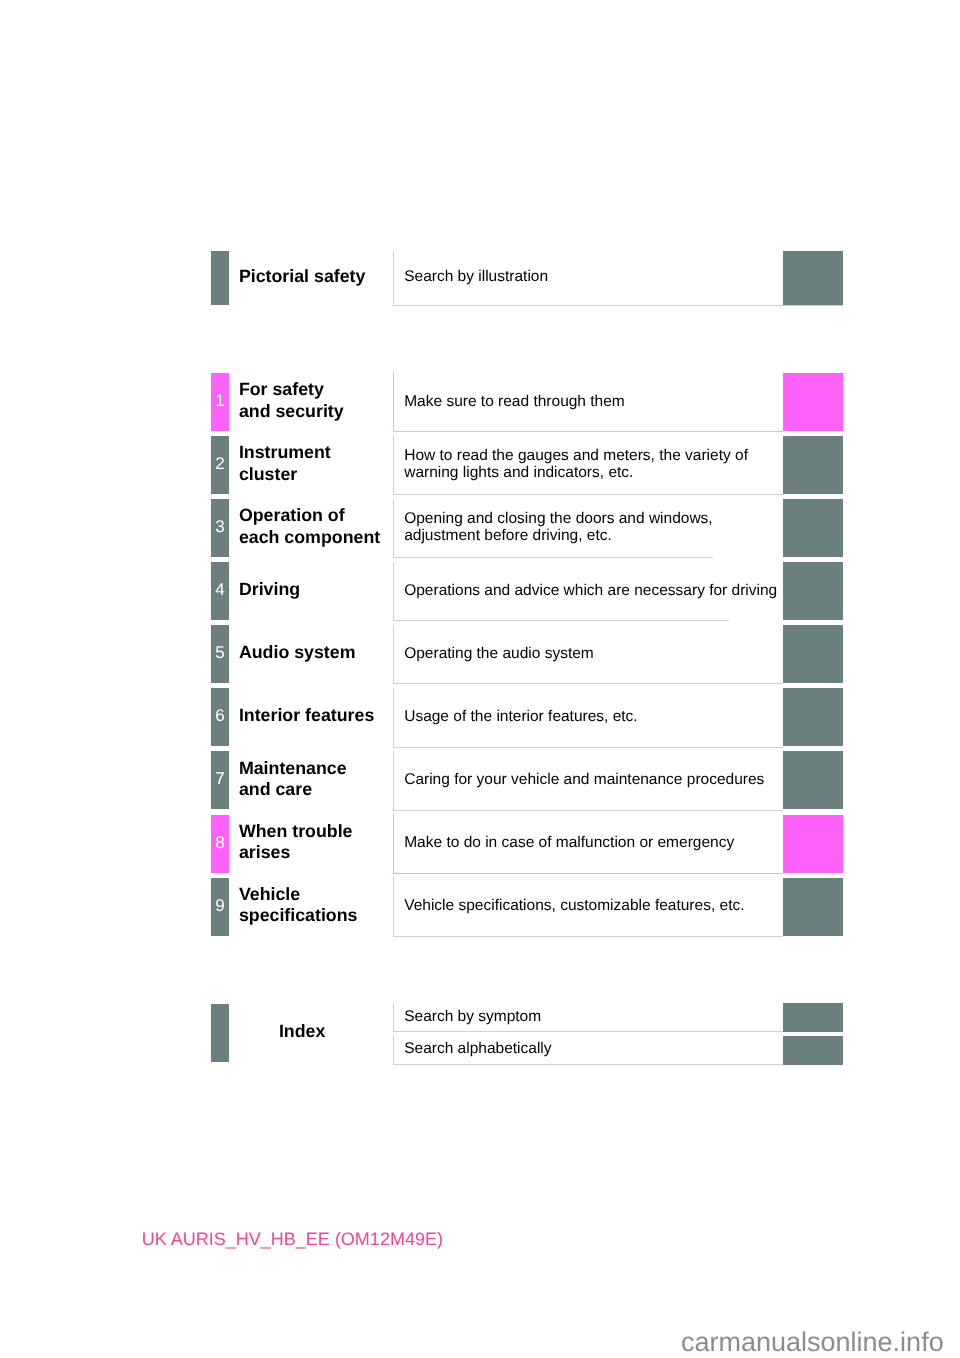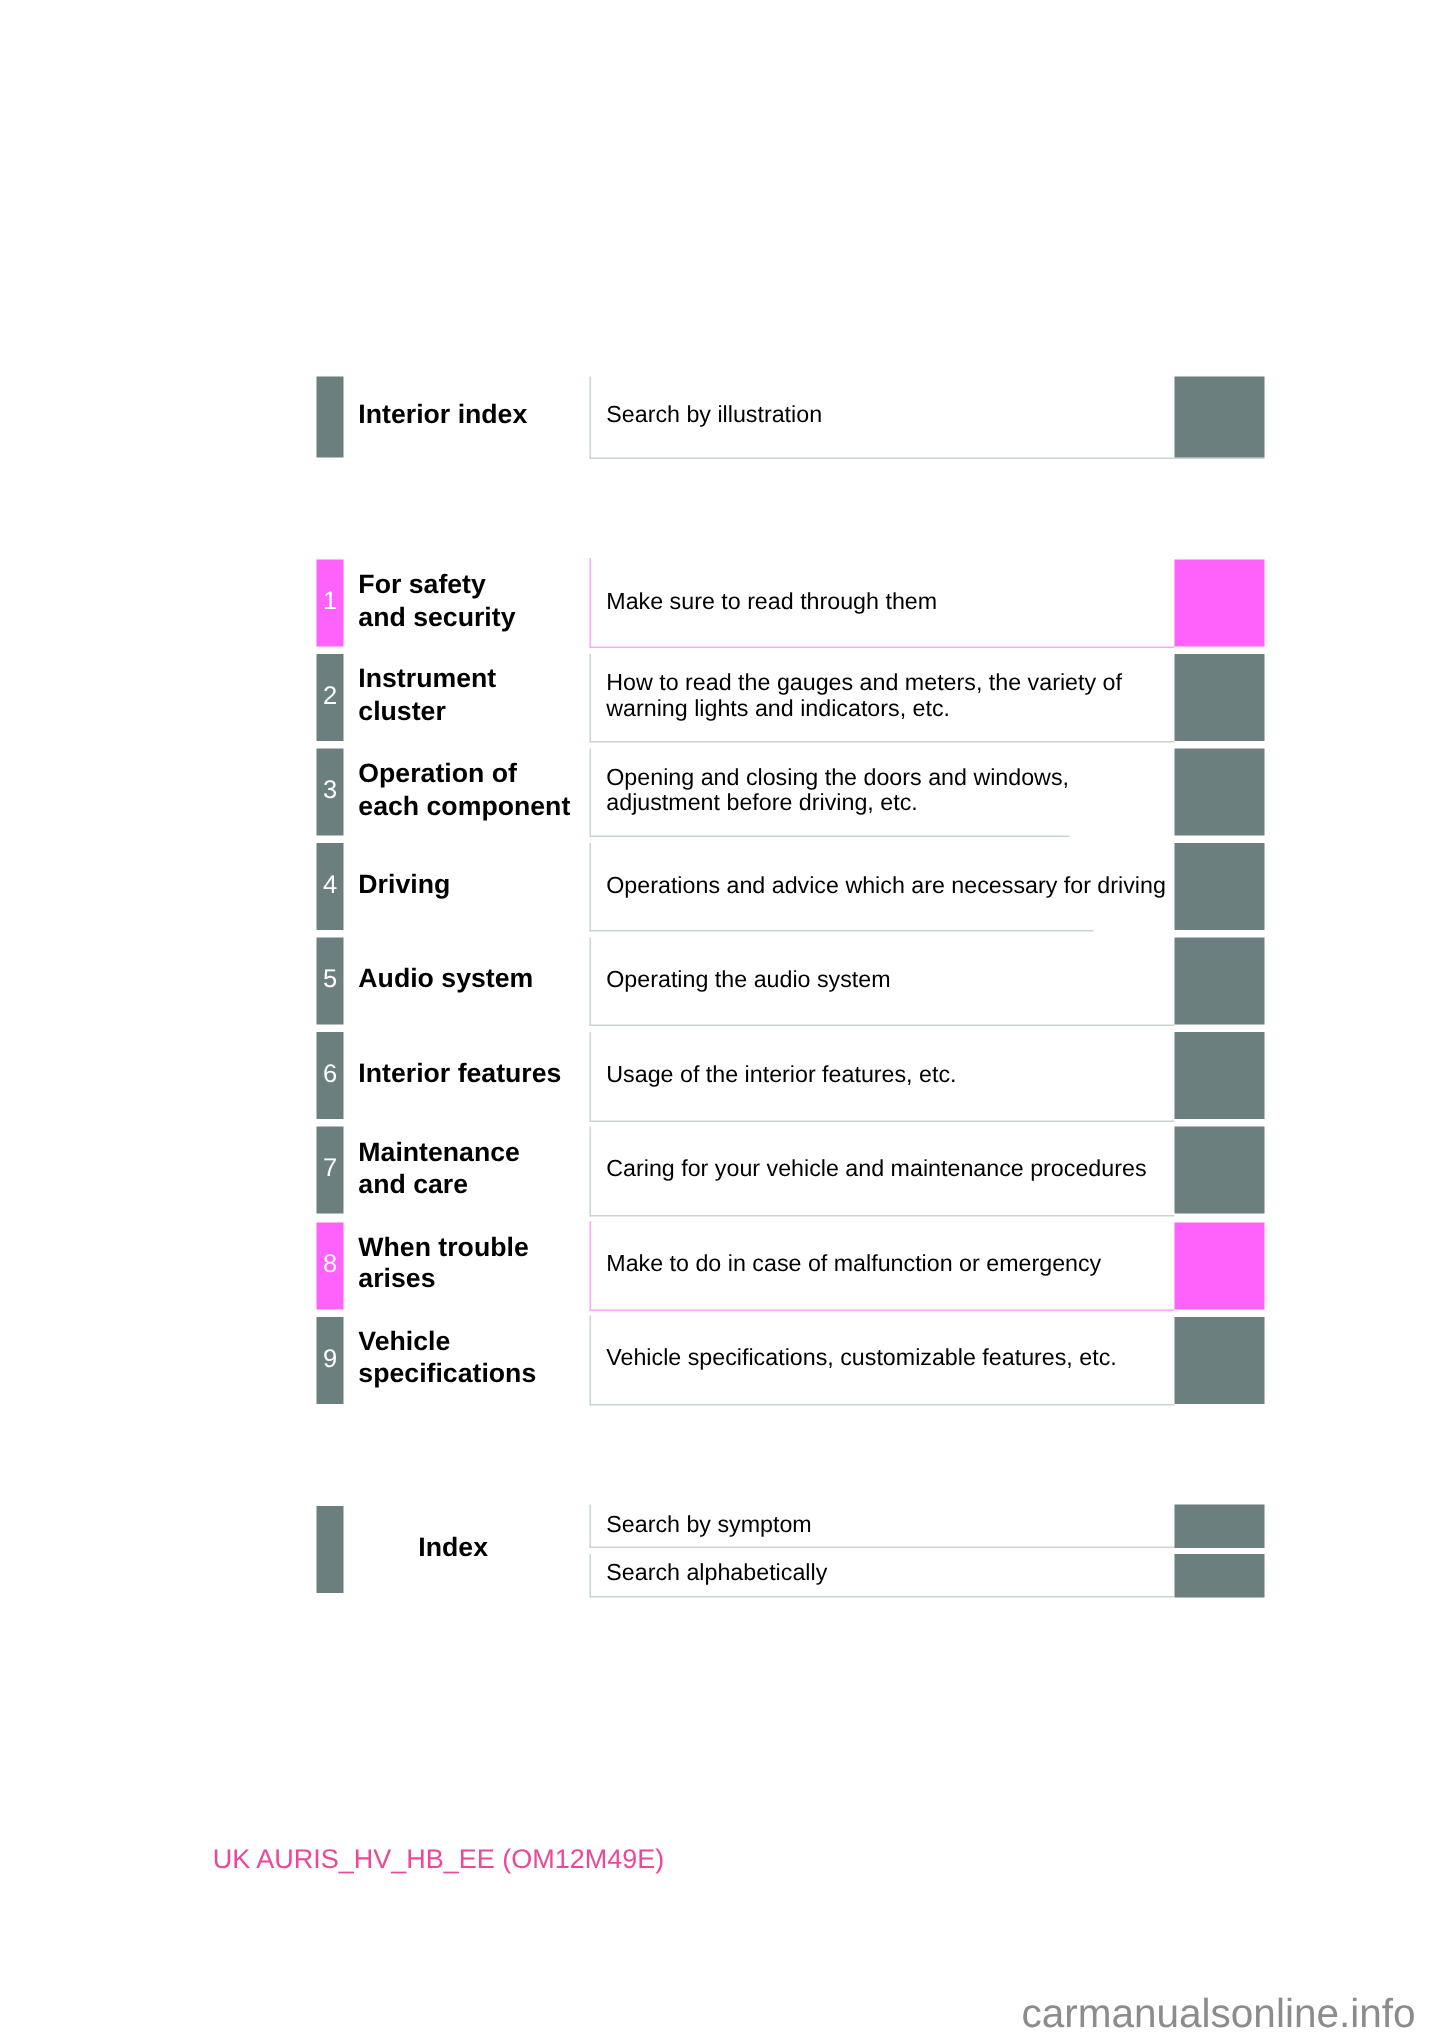--- a/index.html
+++ b/index.html
@@ -30,21 +30,21 @@
 
   .footer{position:absolute;left:141.8px;top:1231px;font-size:18px;color:#ec4899;line-height:17px;}
   .wm{position:absolute;left:681px;top:1326.5px;font-size:27px;color:#8c8c8c;line-height:30px;}
 </style>
 </head>
 <body>
 
 <div class="page">
 
   <div class="tab" style="top:251.4px;height:53.4px;"></div>
-  <div class="title" style="top:265.6px;">Interior index</div>
+  <div class="title" style="top:265.6px;">Pictorial safety</div>
   <div class="desc" style="top:251.2px;height:55.0px;width:450px;">
     <div class="txt" style="top:16.5px;">Search by illustration</div>
   </div>
   <div class="endblock" style="top:251.4px;height:53.4px;"></div>
 
   <div id="chapters">
     <div class="tab pink" style="top: 372.8px; height: 58px;">
       <span class="num" style="top: 19px;">1</span>
     </div>
     <div class="title" style="top: 379.2px;">For safety

